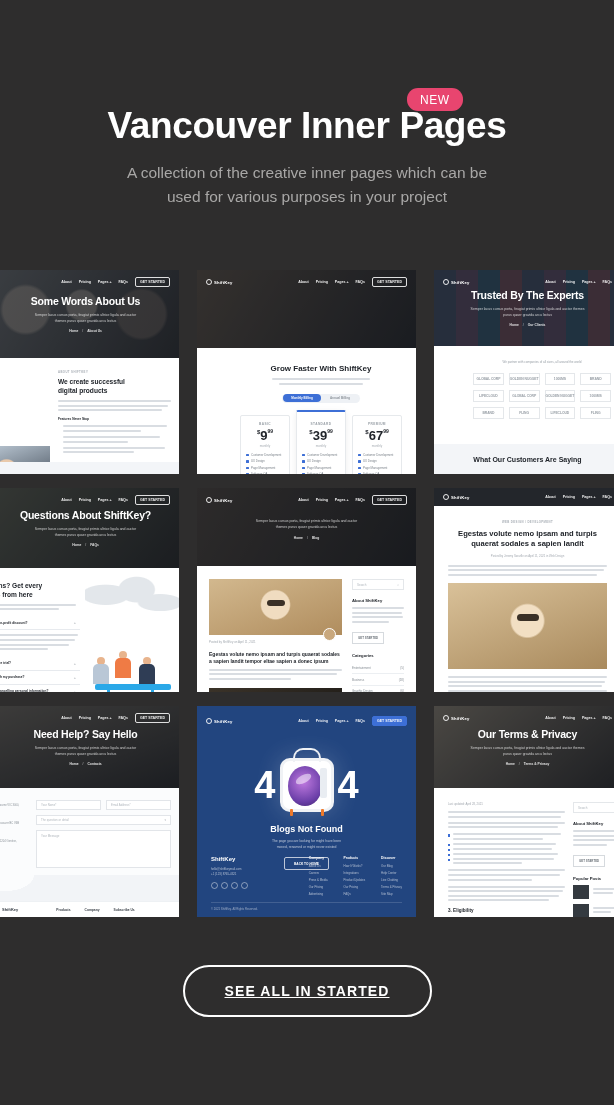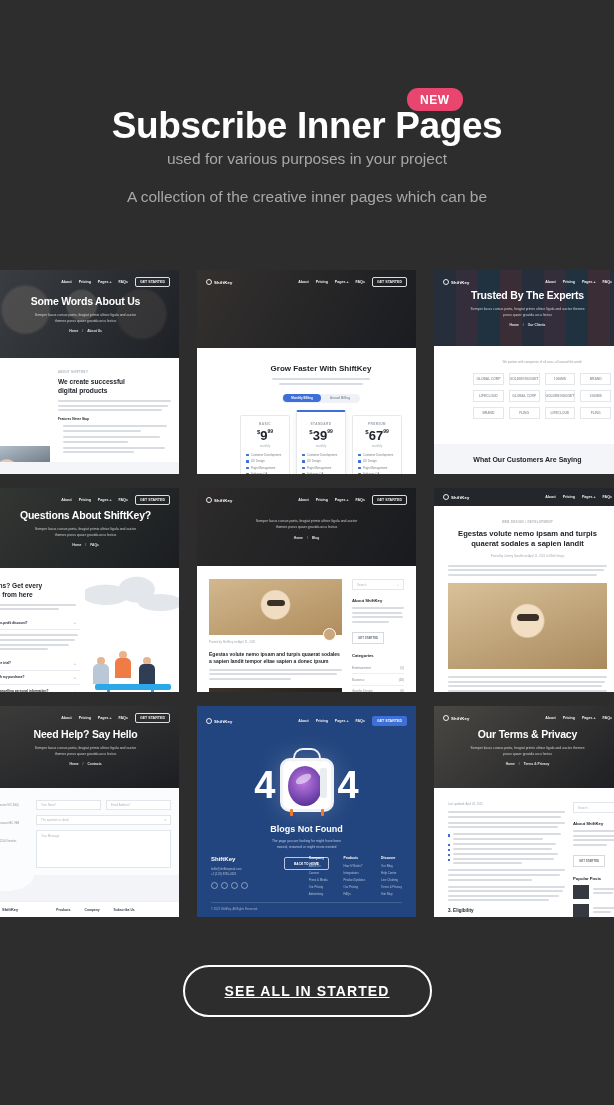--- a/index.html
+++ b/index.html
@@ -8,21 +8,21 @@
     background: #2e2d2d;
     font-family: "Liberation Sans", sans-serif;
     overflow: hidden;
   }
   .page { position: relative; width: 614px; height: 1105px; background: #2e2d2d; }
 
   
   .header { padding-top: 84px; text-align: center; position: relative; }
   .badge {
     display: inline-block; background: #e8456f; color: #fff;
-    font-size: 12px; font-weight: bold; letter-spacing: .6px;
+    font-size: 12px; font-weight: normal; letter-spacing: .6px;
     padding: 5px 13px 4px; border-radius: 11px;
     position: absolute; left: 50%; margin-left: 100px; top: 88px;
   }
   .h1 {
     font-size: 37px; font-weight: bold; color: #fff;
     letter-spacing: -0.4px; margin-top: 22px; line-height: 1.1;
   }
   .sub {
     font-size: 15.5px; color: #a8a7a6; line-height: 1.55;
     margin-top: 14px; font-weight: 300;
@@ -342,23 +342,23 @@
     padding: 16px 40px;
   }
 </style>
 </head>
 <body>
 
 <div class="page">
 
   <div class="header">
     <div class="badge">NEW</div>
-    <div class="h1">Subscribe Inner Pages</div>
+    <div class="h1">Vancouver Inner Pages</div>
+    <div class="sub">A collection of the creative inner pages which can be</div>
     <div class="sub" style="margin-top:0">used for various purposes in your project</div>
-    <div class="sub">A collection of the creative inner pages which can be</div>
   </div>
 
   <div class="grid">
 
     <div class="thumb left">
       <div class="mini">
         <div class="hero" style="height:88px">
           <div class="hero-ph"></div>
           <div class="nav">
             <div class="nav-links">

